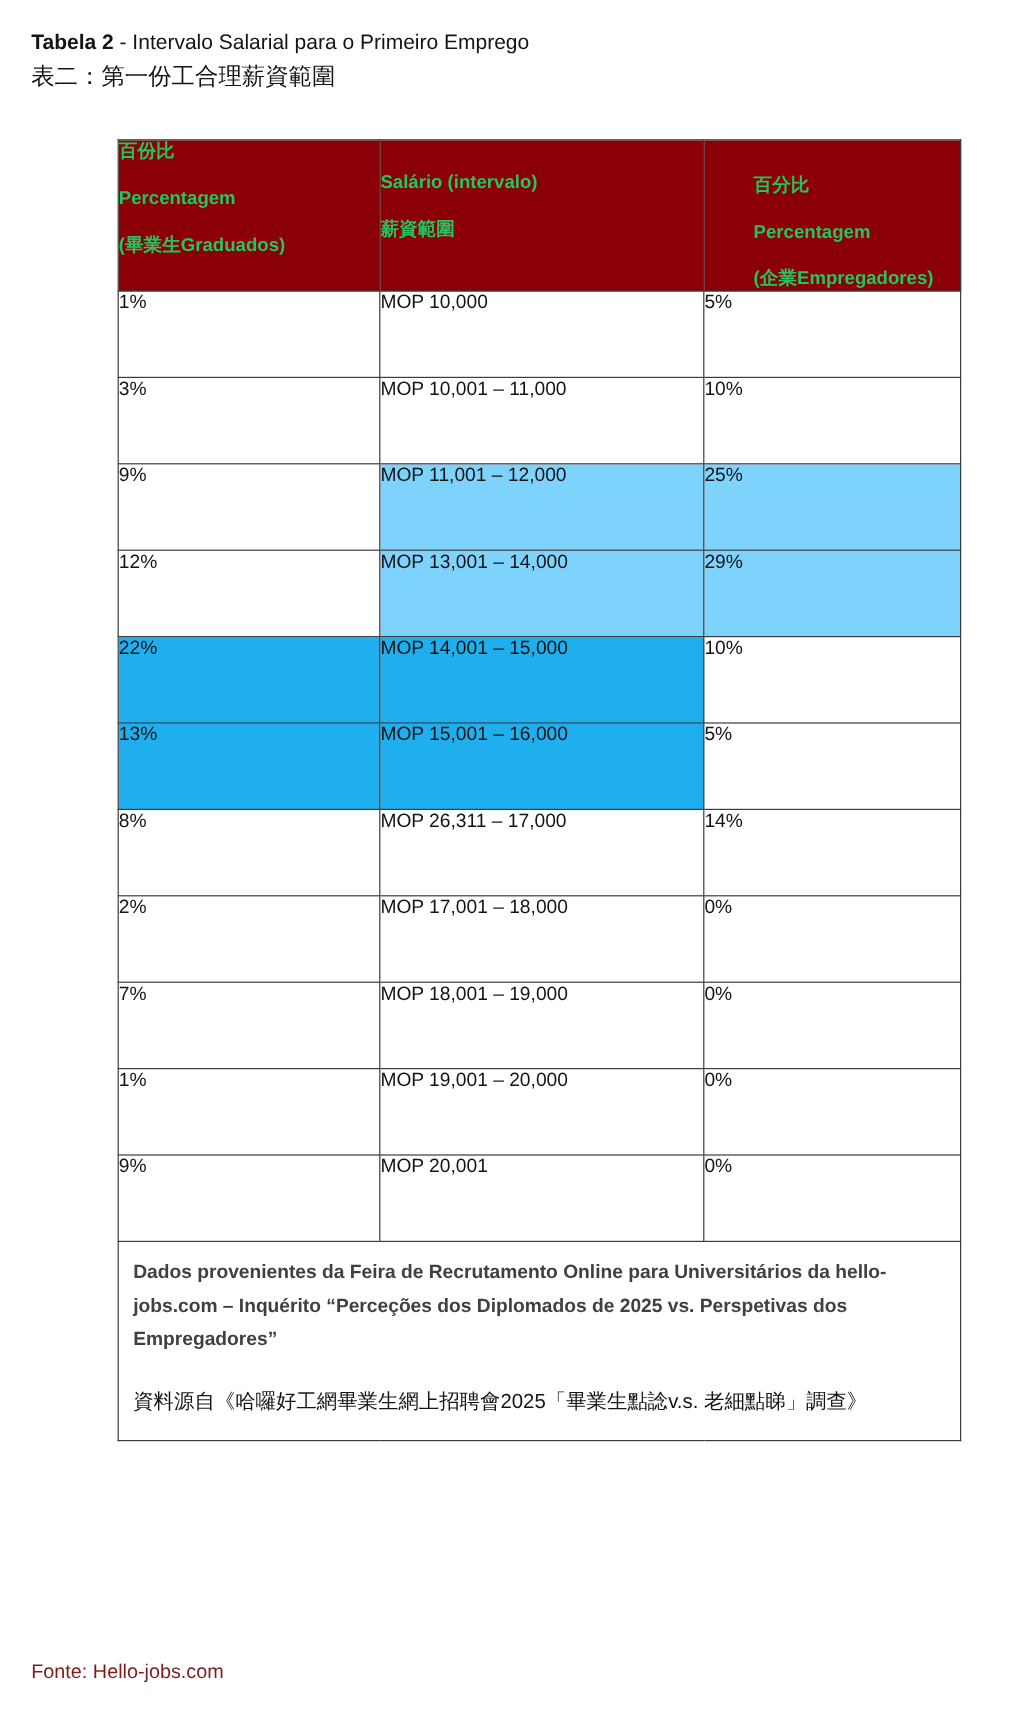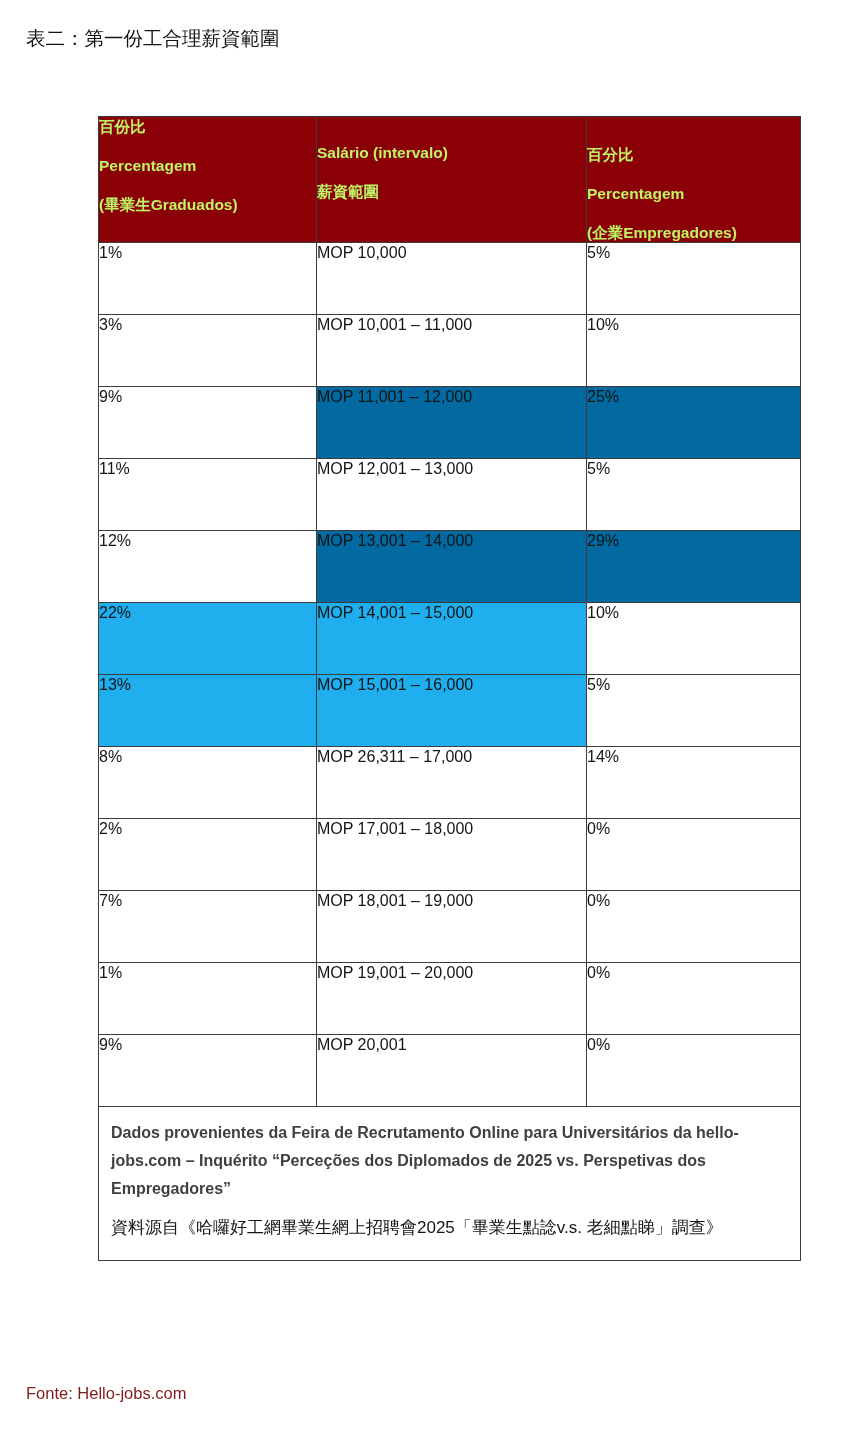--- a/index.html
+++ b/index.html
@@ -67,87 +67,88 @@
   table.salary-table th,
   table.salary-table td {
     border: 1px solid #3c3c3c;
     vertical-align: top;
     padding: 0;
   }
 
   
   thead th {
     background: #8B0006;
-    color: #bef264;
+    color: #22c55e;
     border-color: #8B0006;
     text-align: left;
     font-weight: bold;
     padding: 16px 10px 14px 12px;
     height: 124px;
     box-sizing: border-box;
   }
   thead th .hline {
     display: block;
     font-size: 15.5px;
     line-height: 19px;
     margin-bottom: 20px;
   }
   thead th .hline:last-child { margin-bottom: 0; }
   thead th.col-mid { padding-top: 26px; }
-  thead th.col-right { padding-top: 28px; }
+  thead th.col-right { padding-top: 28px; padding-left: 41px; }
 
   
   tbody td {
     height: 72px;
     box-sizing: border-box;
     padding: 17px 10px 0 12px;
     font-size: 16px;
     line-height: 20px;
     color: #141414;
     background: #ffffff;
   }
-  tbody td.hl-yellow { background: #0369a1; }
+  tbody td.hl-yellow { background: #7dd3fc; }
   tbody td.hl-blue   { background: #1FAFEF; }
 
   
   tfoot td.note-cell {
     padding: 12px 12px 16px 12px;
     background: #ffffff;
     height: auto;
   }
   .note-pt {
     font-weight: bold;
     font-size: 16px;
     line-height: 28px;
     color: #404040;
   }
   .note-zh {
     font-weight: normal;
     font-size: 17px;
     line-height: 33px;
     color: #141414;
-    margin-top: 8px;
+    margin-top: 20px;
   }
 
   
   .source {
     position: absolute;
     left: 26px;
     top: 1382px;
     font-size: 16.5px;
     line-height: 22px;
     color: #7f1d1d;
   }
 </style>
 </head>
 <body>
 
 <div class="page">
 
   <div class="title-block">
+    <div class="title-pt"><span class="strong">Tabela 2</span><span> - Intervalo Salarial para o Primeiro Emprego</span></div>
     <div class="title-zh">表二：第一份工合理薪資範圍</div>
   </div>
 
   <div class="table-wrap">
     <table class="salary-table">
       <colgroup>
         <col class="c1">
           <col class="c2">
           <col class="c3">
       </colgroup>
@@ -179,25 +180,20 @@
             <td>3%</td>
             <td>MOP 10,001 – 11,000</td>
             <td>10%</td>
           </tr>
           <tr>
             <td>9%</td>
             <td class="hl-yellow">MOP 11,001 – 12,000</td>
             <td class="hl-yellow">25%</td>
           </tr>
           <tr>
-            <td>11%</td>
-            <td>MOP 12,001 – 13,000</td>
-            <td>5%</td>
-          </tr>
-          <tr>
             <td>12%</td>
             <td class="hl-yellow">MOP 13,001 – 14,000</td>
             <td class="hl-yellow">29%</td>
           </tr>
           <tr>
             <td class="hl-blue">22%</td>
             <td class="hl-blue">MOP 14,001 – 15,000</td>
             <td>10%</td>
           </tr>
           <tr>

